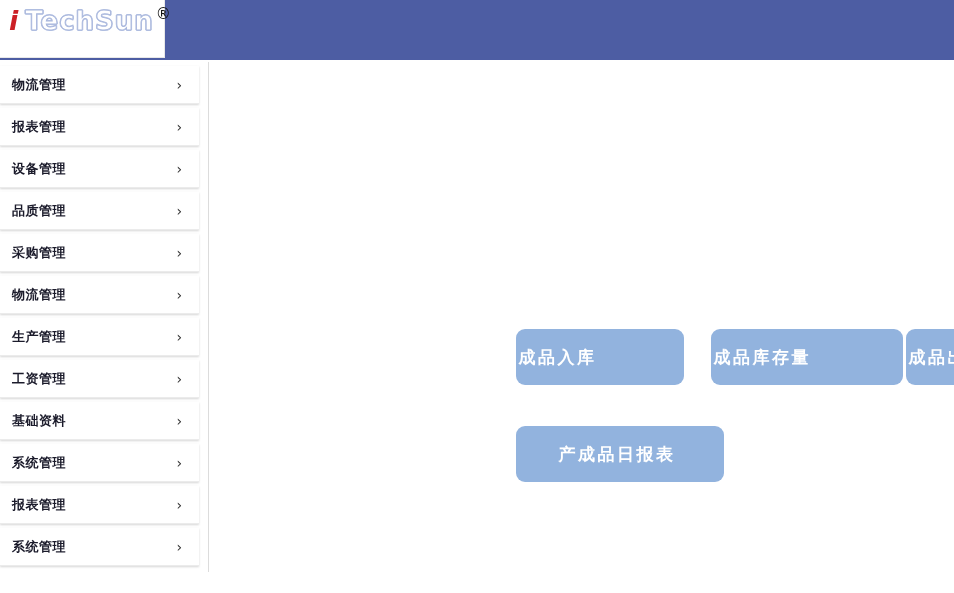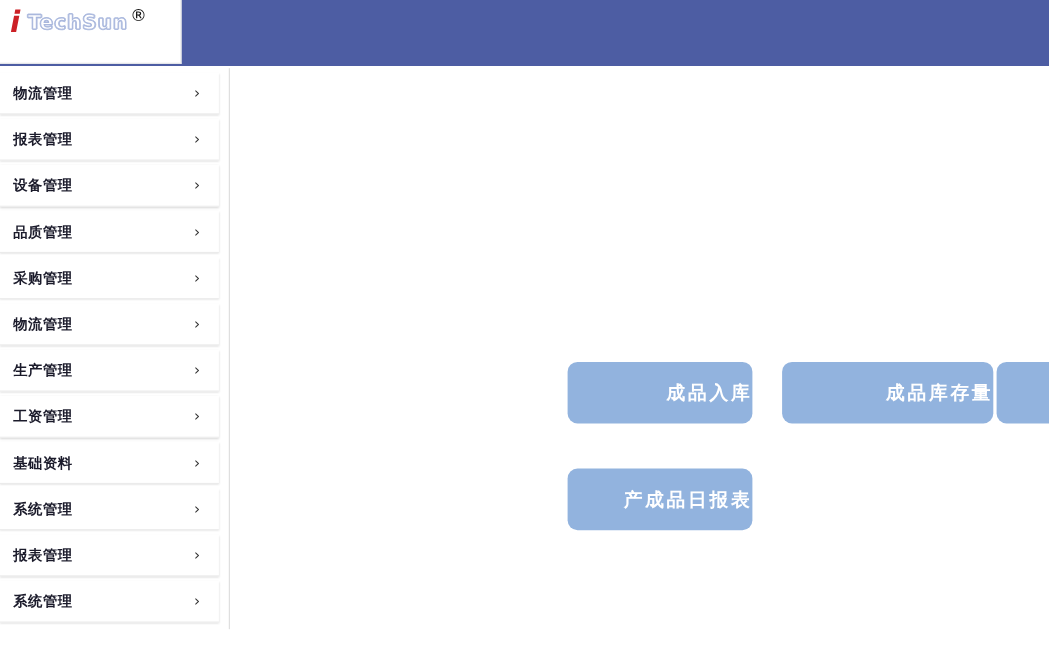--- a/index.html
+++ b/index.html
@@ -48,21 +48,21 @@
     font-family: "DejaVu Sans", sans-serif;
     font-size: 27px;
     font-weight: bold;
     font-style: italic;
     line-height: 30px;
     letter-spacing: 0px;
   }
   .logo-word {
     margin-left: 7px;
     font-family: "DejaVu Sans", sans-serif;
-    font-size: 18px;
+    font-size: 26px;
     font-weight: bold;
     line-height: 30px;
     color: #ffffff;
     -webkit-text-stroke: 1px #aab8dd;
     text-shadow:
       -1px 0 #b7c4e4, 1px 0 #b7c4e4,
       0 -1px #b7c4e4, 0 1px #b7c4e4;
     letter-spacing: 1px;
   }
   .logo-reg {
@@ -140,35 +140,35 @@
   }
 
   
   .tile {
     position: absolute;
     height: 56px;
     background: #92b3de;
     border-radius: 9px;
     display: flex;
     align-items: center;
-    justify-content: flex-end;
+    justify-content: flex-start;
     cursor: pointer;
   }
   .tile-label {
     font-family: "DejaVu Sans", "Liberation Sans", sans-serif;
     font-size: 17px;
     font-weight: bold;
     color: #ffffff;
     letter-spacing: 2.5px;
     text-indent: 2.5px;
   }
   #tile-0 { left: 306px; top: 267px; width: 168px; }
   #tile-1 { left: 501px; top: 267px; width: 192px; }
   #tile-2 { left: 696px; top: 267px; width: 168px; }
-  #tile-3 { left: 306px; top: 364px; width: 168px; }
+  #tile-3 { left: 306px; top: 364px; width: 168px; padding-left: 40px; }
 </style>
 </head>
 <body>
 
 <div id="header-bar">
   <div id="logo-box">
     <div id="logo-inner">
       <span class="logo-i">i</span>
       <span class="logo-word">TechSun</span>
       <span class="logo-reg">®</span>

